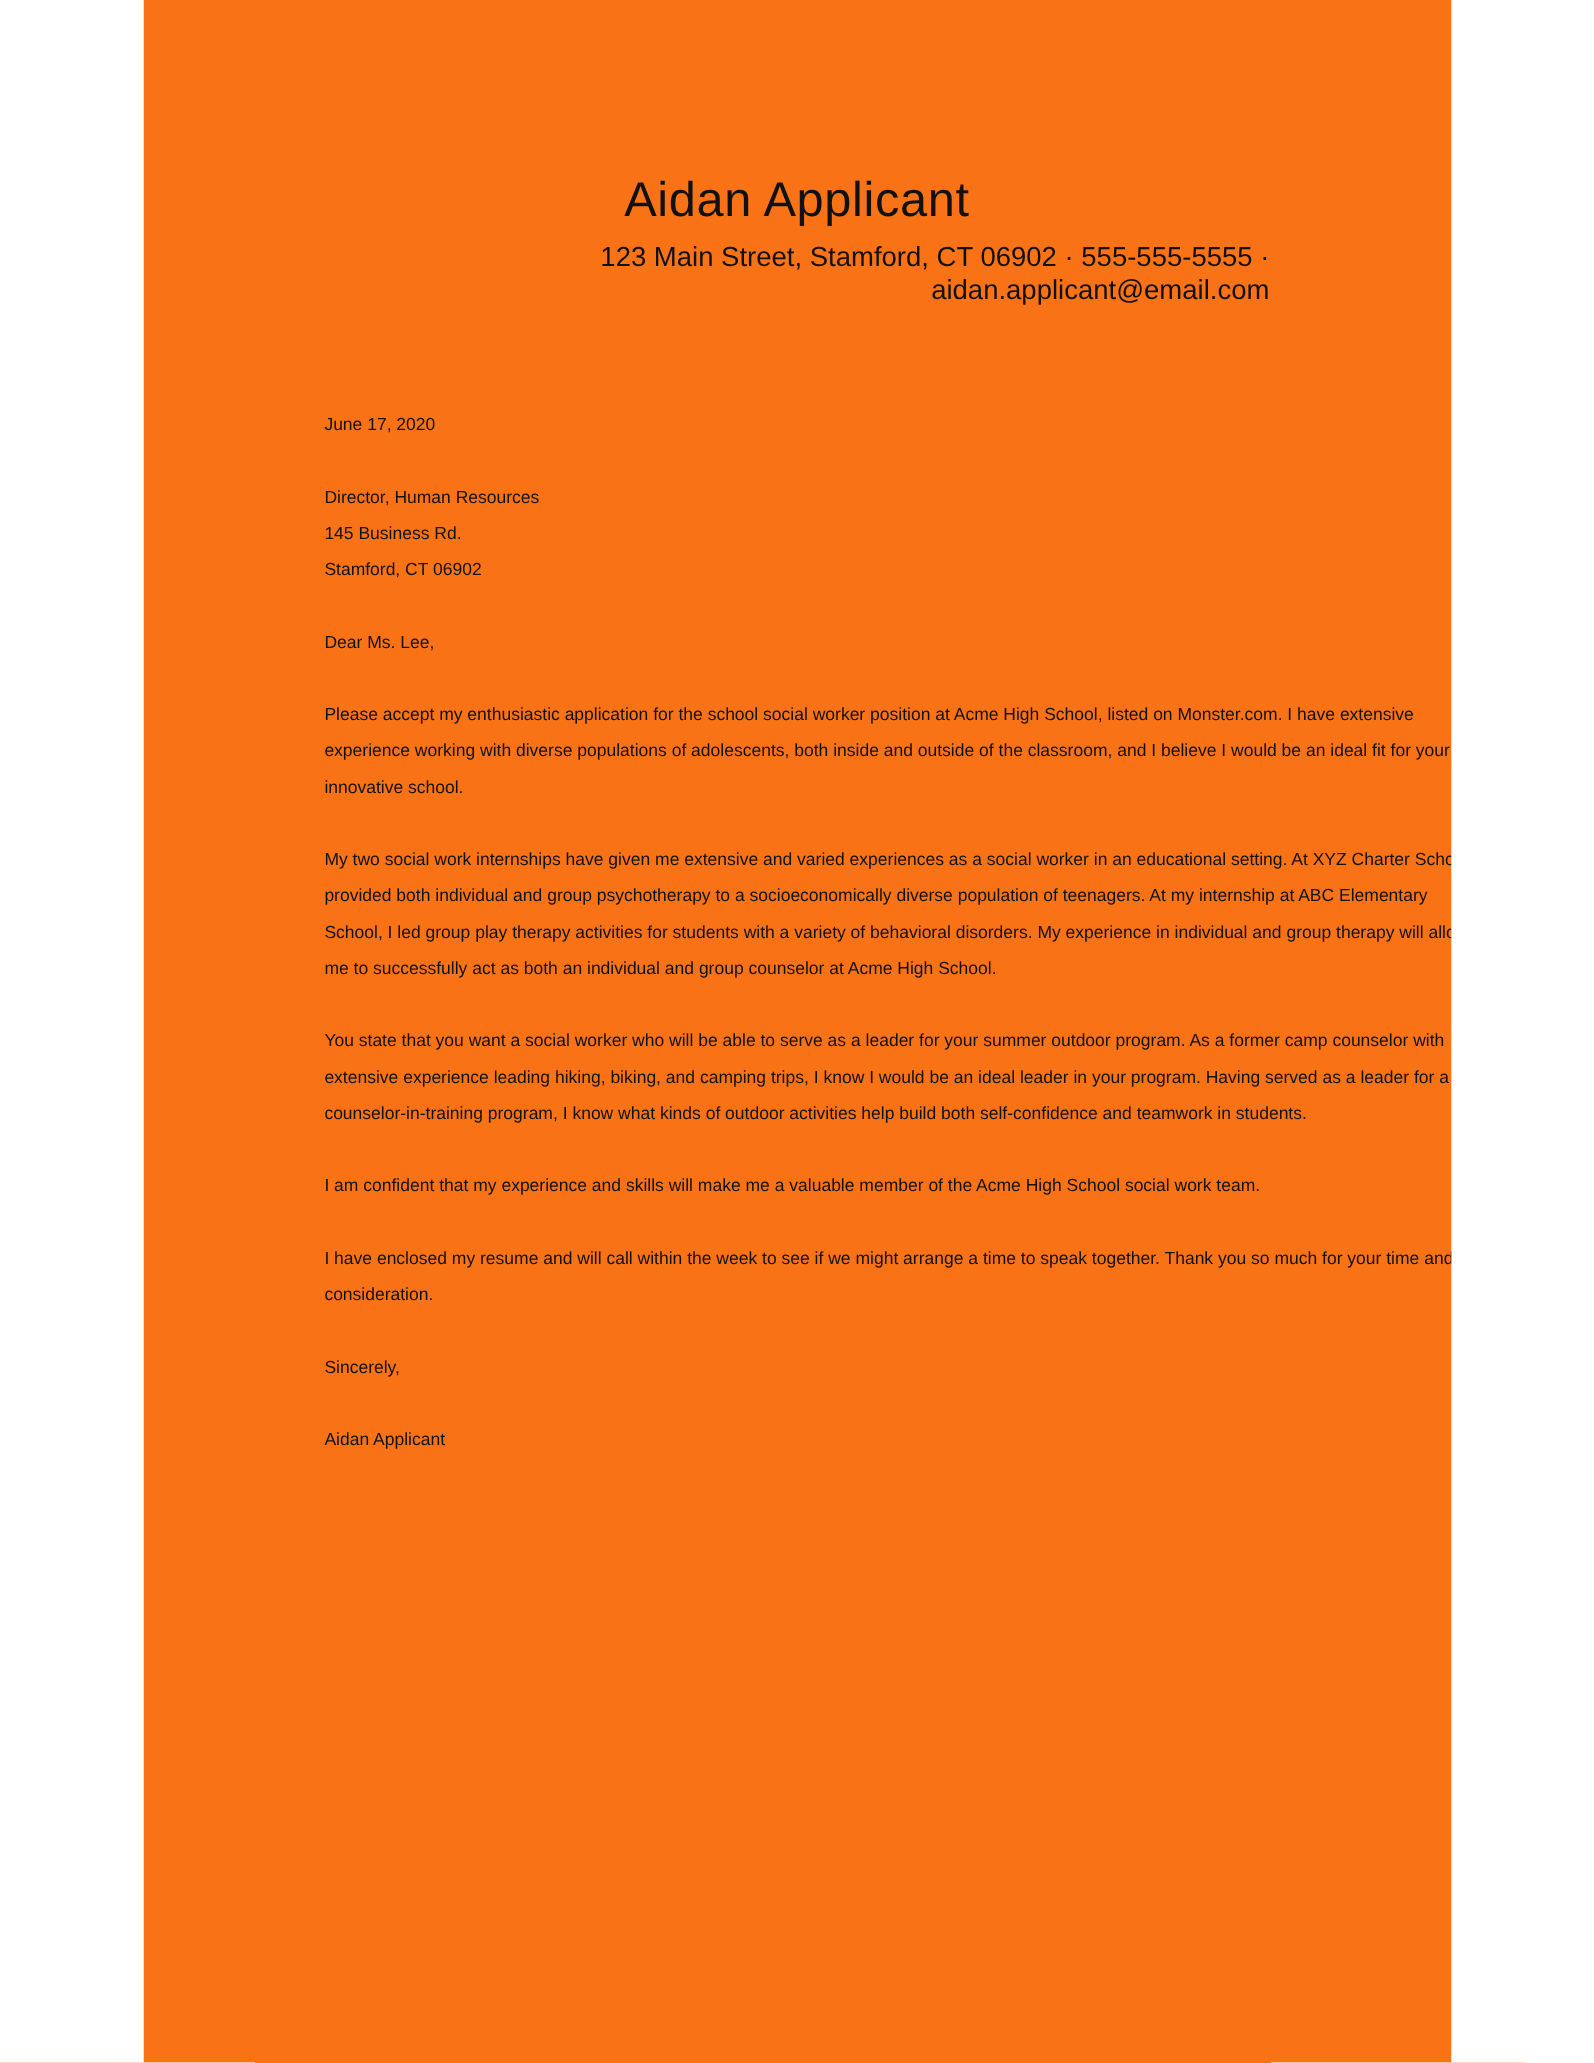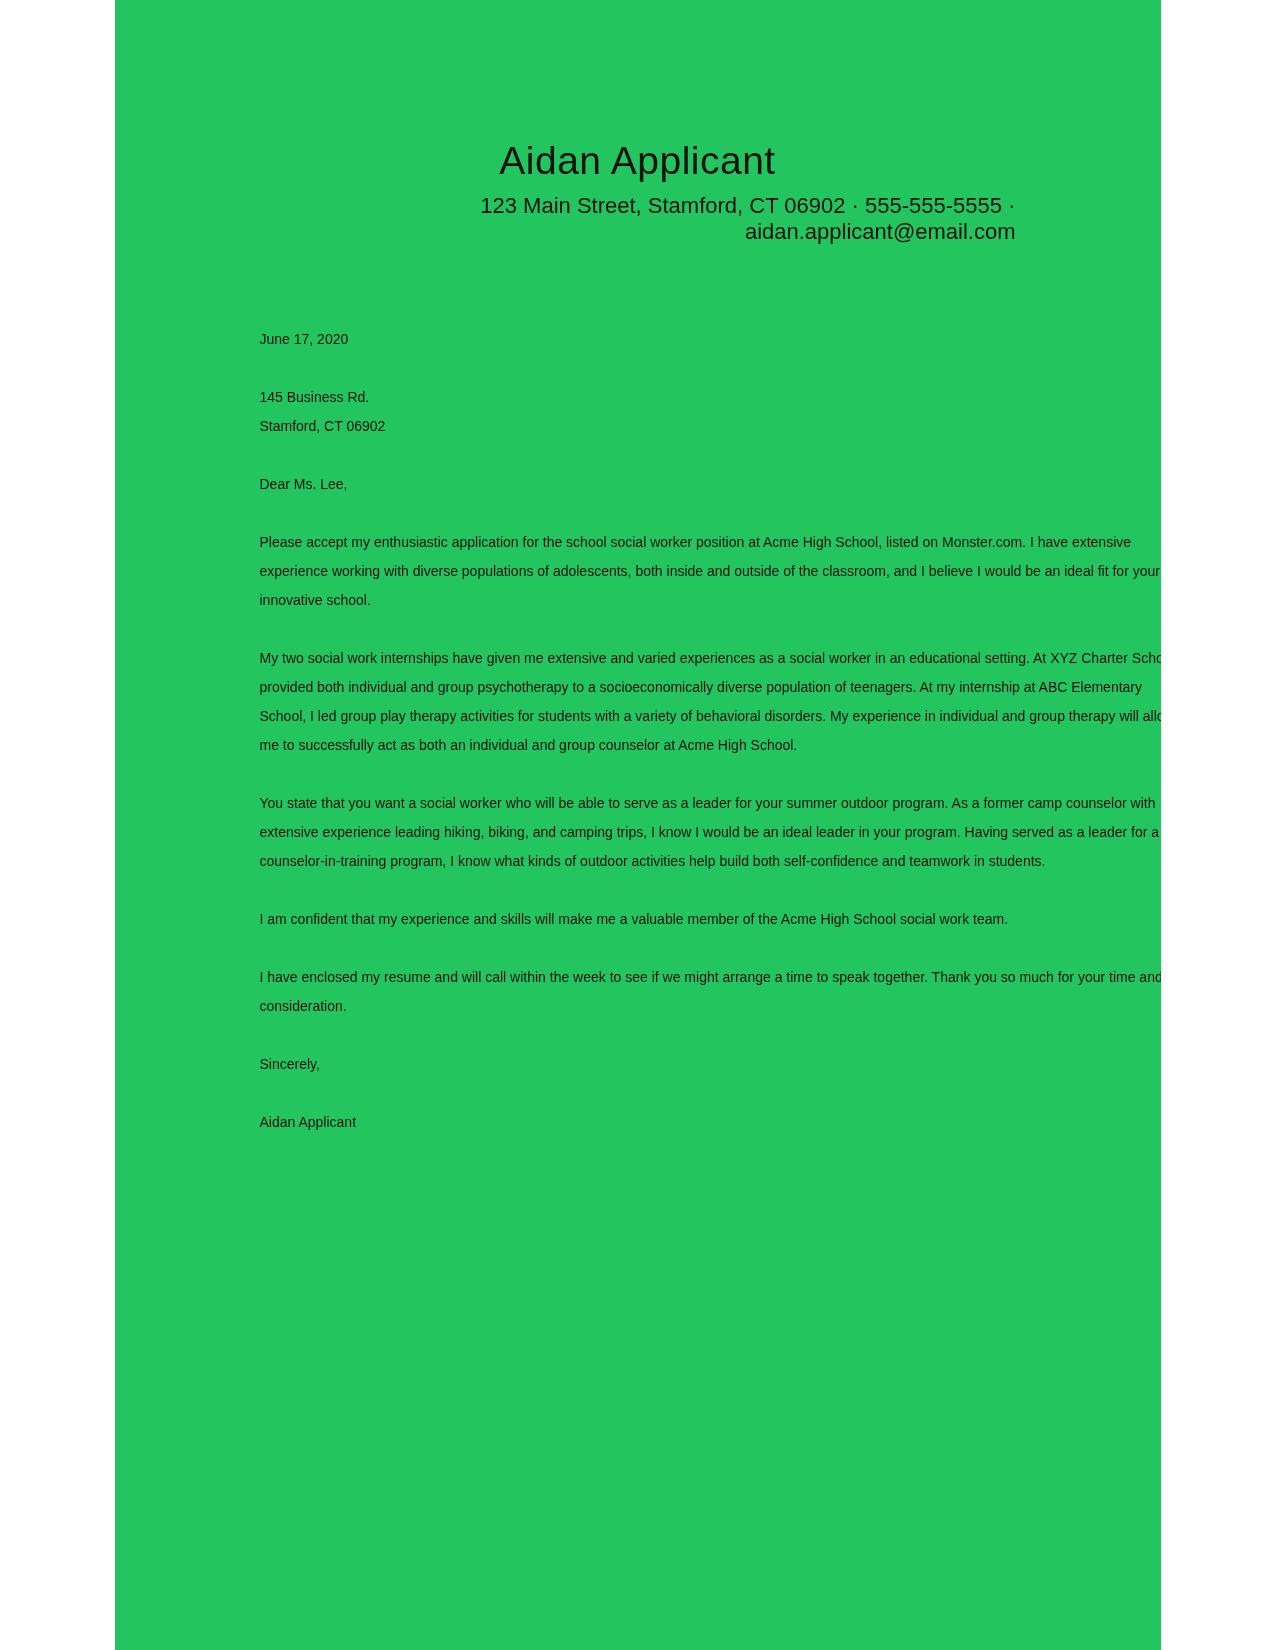--- a/index.html
+++ b/index.html
@@ -5,21 +5,21 @@
   html, body {
     margin: 0;
     padding: 0;
     background: #ffffff;
   }
   .page {
     position: relative;
     width: 1046px;
     height: 1650px;
     margin: 0 auto;
-    background: #22c55e;
+    background: #f97316;
     color: #1a1a1a;
     font-family: "Liberation Sans", sans-serif;
     box-sizing: border-box;
     padding: 138px 145px 0 145px;
     overflow: hidden;
   }
   .letter-header {
     text-align: center;
     width: 100%;
   }
@@ -65,20 +65,21 @@
     <p class="contact">123 Main Street, Stamford, CT 06902 · 555-555-5555 · aidan.applicant@email.com</p>
   </div>
 
   <div class="letter-body">
 
     <div class="block">
       <p>June 17, 2020</p>
     </div>
 
     <div class="block recipient">
+      <div>Director, Human Resources</div>
       <div>145 Business Rd.</div>
       <div>Stamford, CT 06902</div>
     </div>
 
     <div class="block">
       <p>Dear Ms. Lee,</p>
     </div>
 
     <div class="block">
       <p>Please accept my enthusiastic application for the school social worker position at Acme High School, listed on Monster.com. I have extensive experience working with diverse populations of adolescents, both inside and outside of the classroom, and I believe I would be an ideal fit for your innovative school.</p>

